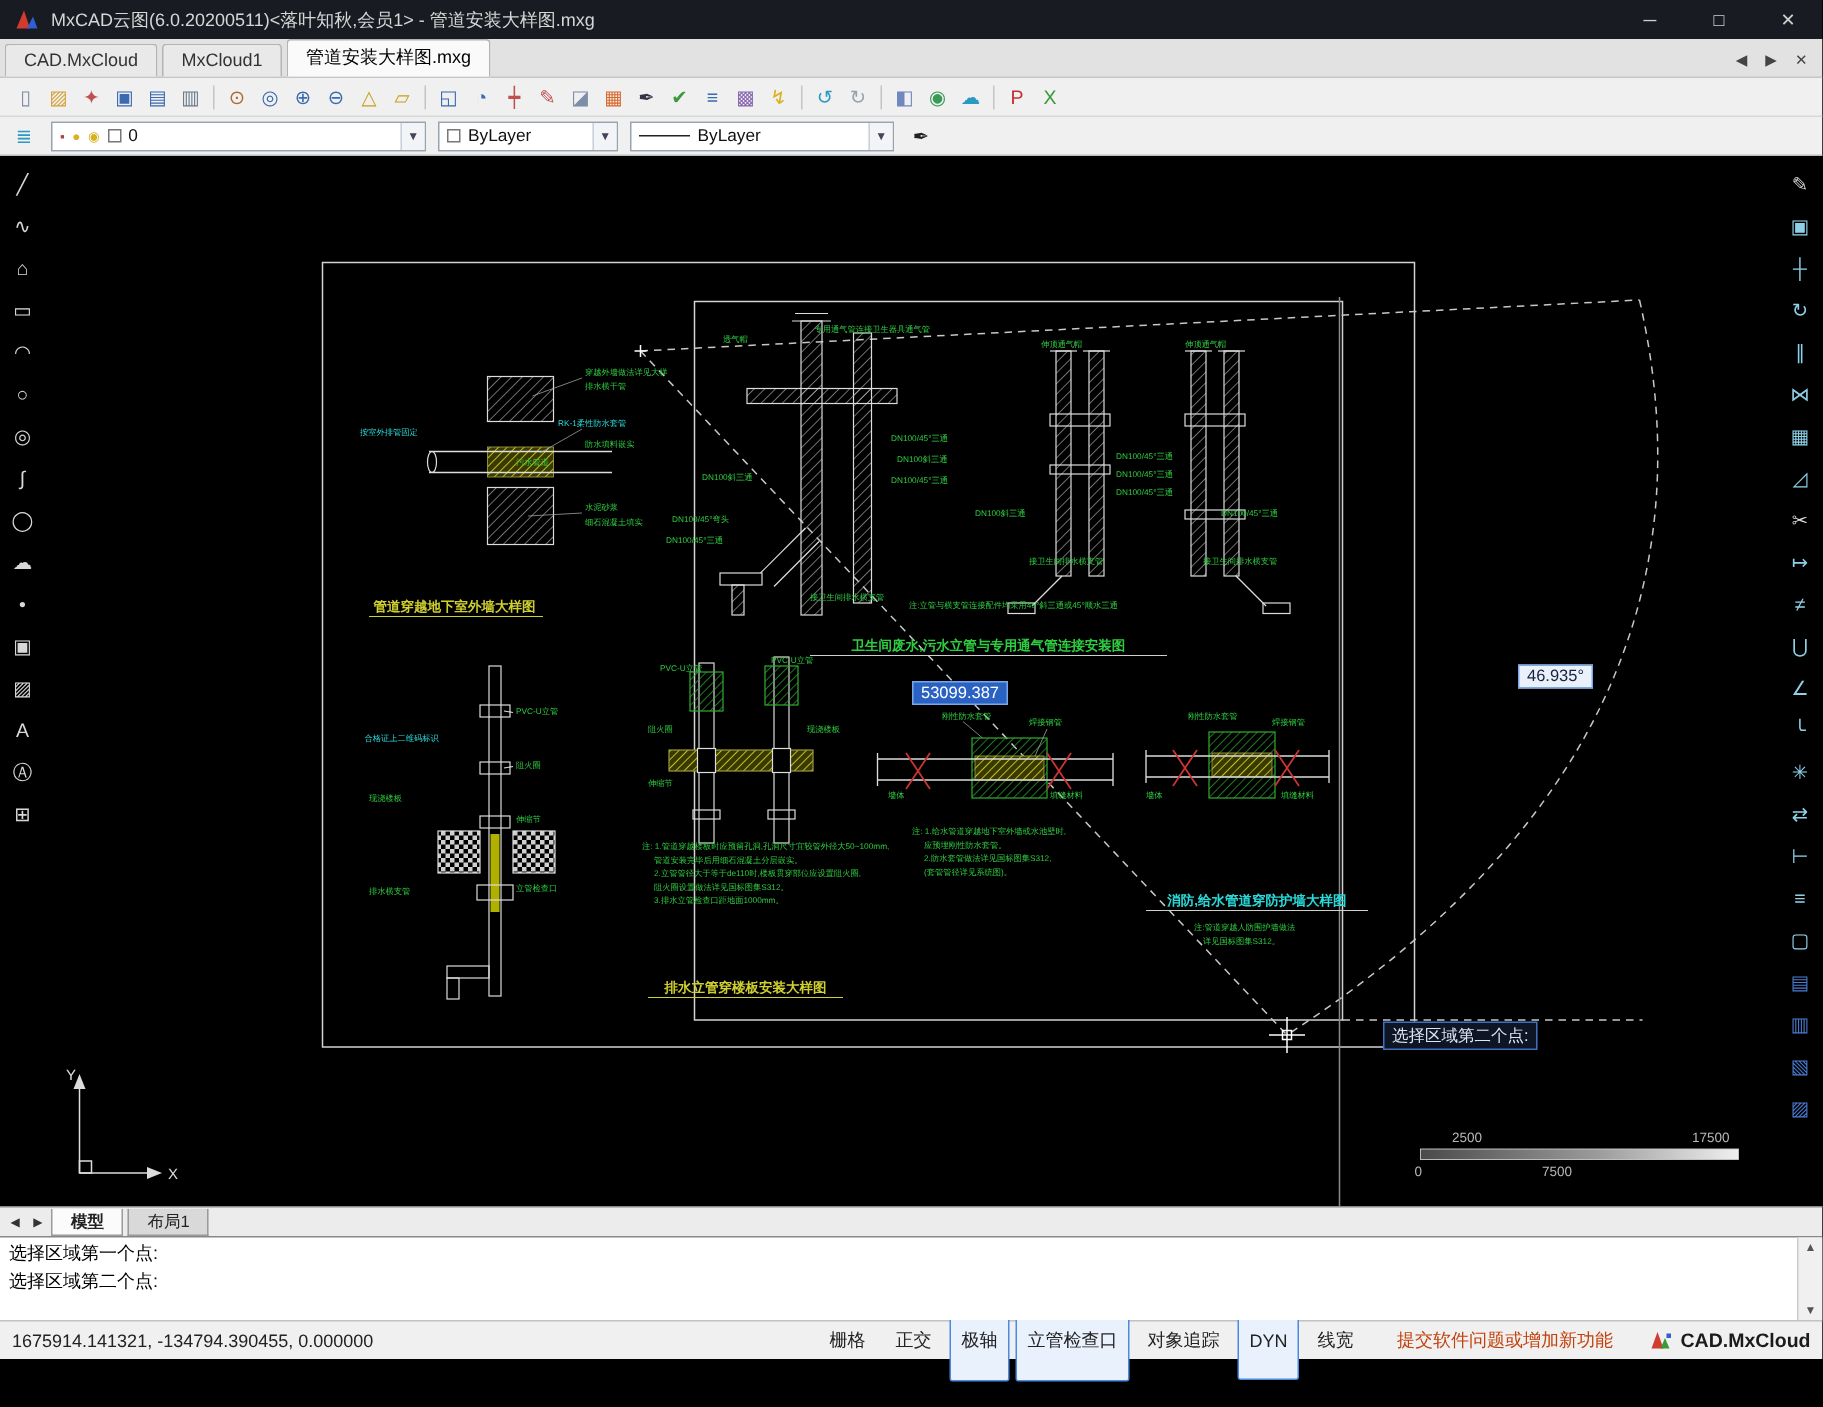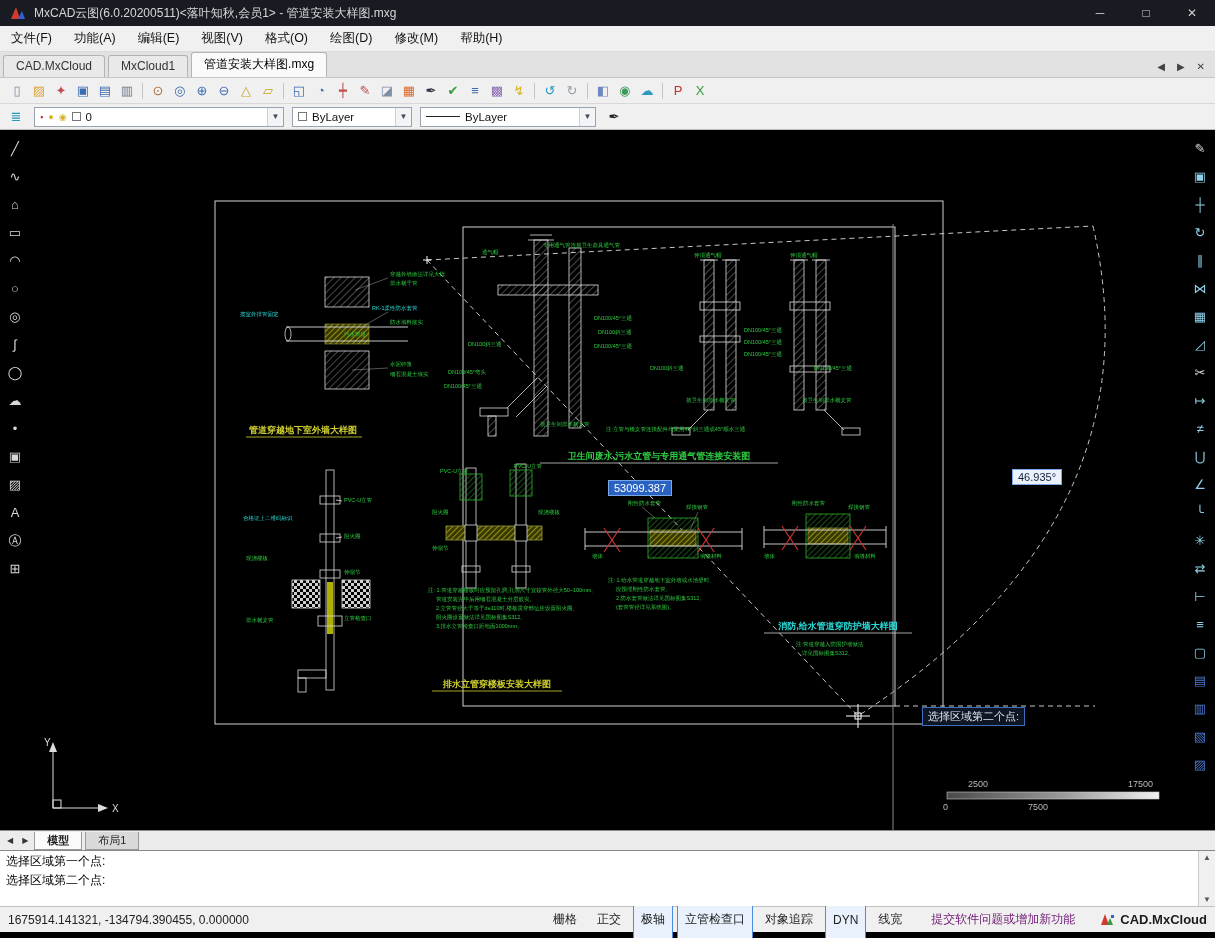--- a/index.html
+++ b/index.html
@@ -77,21 +77,21 @@
     border-left:1px solid #ccc;display:flex;flex-direction:column;justify-content:space-between;
     align-items:center;font-size:8px;color:#555;padding:2px 0}
 
   
   .statusbar{height:26px;background:#f0f0f0;border-top:1px solid #c2c2c2;display:flex;
     align-items:center;font-size:12px;color:#222;padding:0 8px;gap:11px;flex:0 0 auto}
   .coords{width:300px;white-space:nowrap}
   .flex1{flex:1}
   .toggle{padding:18px 7px;border:1px solid transparent;white-space:nowrap}
   .toggle.on{border-color:#4a8adf;background:#e8f1fc;border-radius:2px}
-  .status-link{color:#701a75;margin-left:10px;white-space:nowrap}
+  .status-link{color:#c2410c;margin-left:10px;white-space:nowrap}
   .brand{margin-left:14px;display:flex;align-items:center;gap:5px;font-weight:bold;
     color:#1b1b1b;font-size:13px;white-space:nowrap}
 </style>
 </head>
 <body>
 
 <div class="app">
 
   <div class="titlebar">
     <svg width="16" height="16">
@@ -99,30 +99,20 @@
       <polygon points="8,14 12,6 15,14" fill="#2f5fd2"></polygon>
     </svg>
     <span>MxCAD云图(6.0.20200511)&lt;落叶知秋,会员1&gt; - 管道安装大样图.mxg</span>
     <div class="win-btns">
       <div class="win-btn">─</div>
       <div class="win-btn">□</div>
       <div class="win-btn">✕</div>
     </div>
   </div>
 
-  <div class="menubar">
-    <span class="menu-item">文件(F)</span>
-    <span class="menu-item">功能(A)</span>
-    <span class="menu-item">编辑(E)</span>
-    <span class="menu-item">视图(V)</span>
-    <span class="menu-item">格式(O)</span>
-    <span class="menu-item">绘图(D)</span>
-    <span class="menu-item">修改(M)</span>
-    <span class="menu-item">帮助(H)</span>
-  </div>
 
   <div class="tabbar">
     <span class="doc-tab">CAD.MxCloud</span>
     <span class="doc-tab">MxCloud1</span>
     <span class="doc-tab active">管道安装大样图.mxg</span>
     <div class="tab-ctrls">
       <span>◀</span>
       <span>▶</span>
       <span>✕</span>
     </div>

